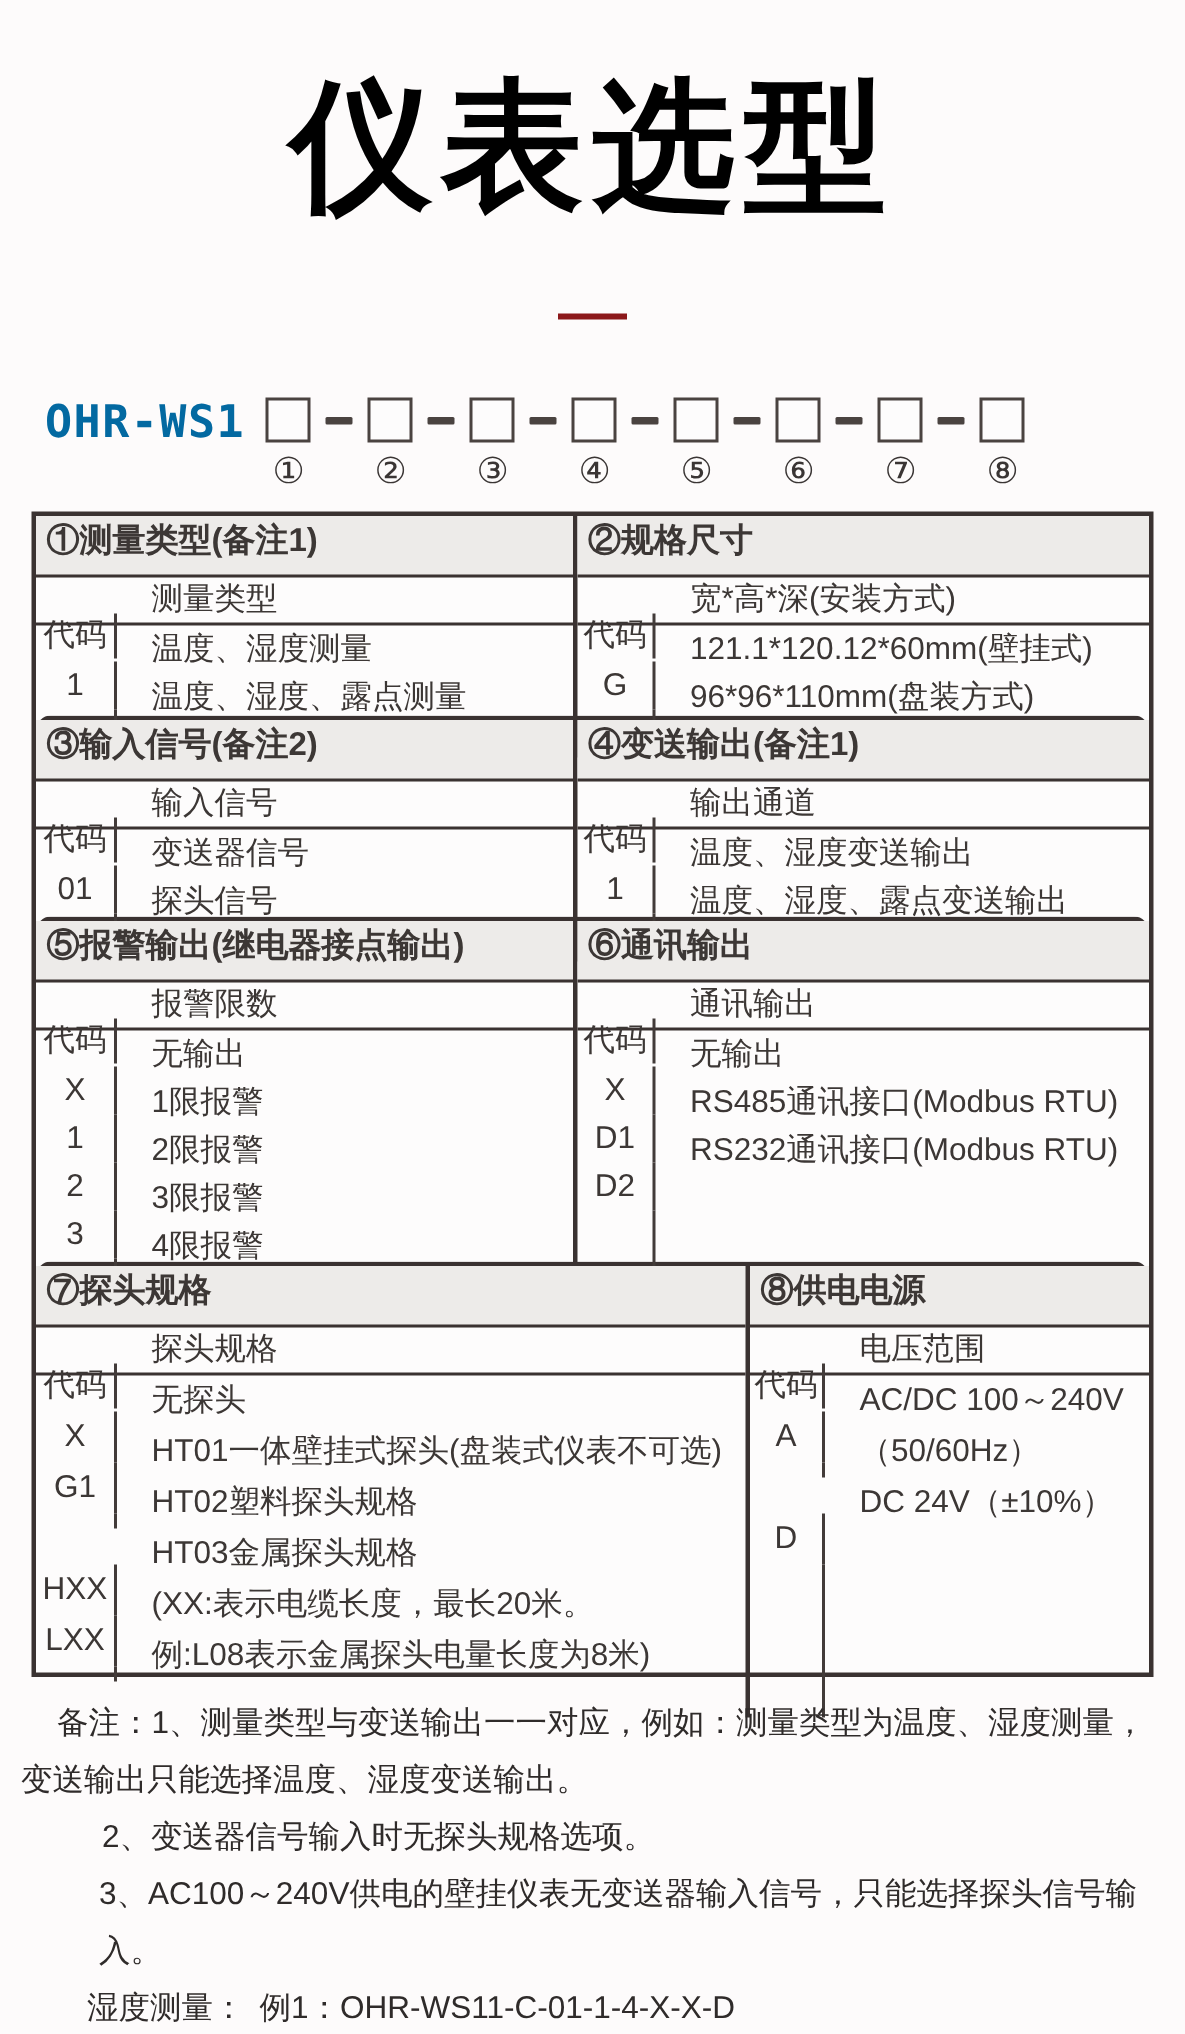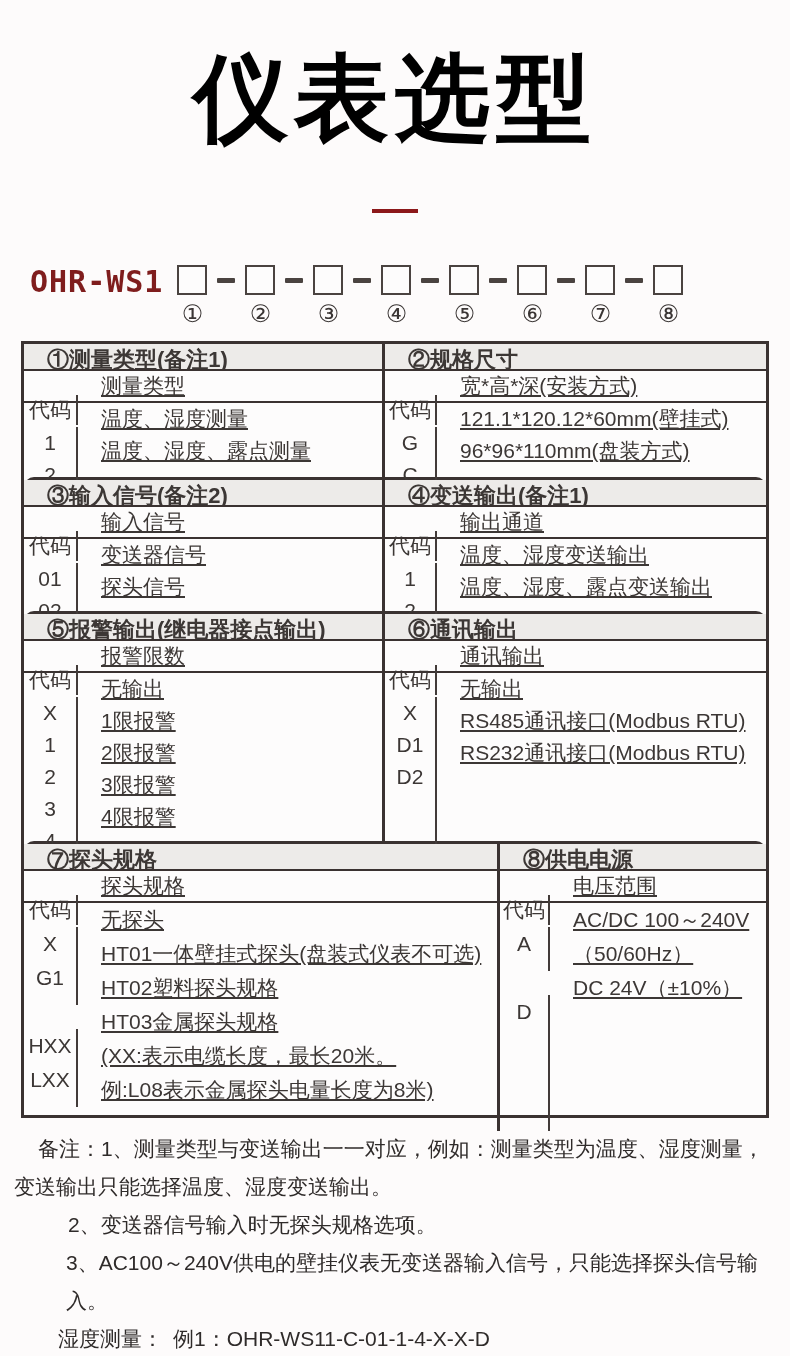--- a/index.html
+++ b/index.html
@@ -15,54 +15,54 @@
   .title{
     padding-top:45px;text-align:center;font-size:95px;font-weight:900;
     letter-spacing:6px;color:#000000;line-height:1.12;
     font-family:"DejaVu Sans",sans-serif;
   }
   .red-dash{width:46px;height:4px;background:var(--red);margin:58px auto 0;}
   
   .model-row{display:flex;align-items:flex-start;margin:52px 0 0 30px;}
   .model-prefix{
     font-family:"DejaVu Sans Mono",monospace;font-weight:700;font-size:30px;
-    line-height:34px;margin-right:14px;letter-spacing:1px;color:#7f1d1d;text-align:right;
+    line-height:34px;margin-right:14px;letter-spacing:1px;color:#0369a1;text-align:right;
   }
   .seg{display:flex;flex-direction:column;align-items:center;}
   .seg .box{width:30px;height:30px;border:2px solid #4a4340;background:#fdfcfc;}
   .seg .num{
     margin-top:6px;font-size:24px;line-height:26px;color:#3a3534;
     font-family:"DejaVu Sans",sans-serif;
   }
   .dash{width:18px;height:5px;background:#4a4340;margin:13px 10px 0;border-radius:1px;}
   
   .tables{margin:14px 21px 0;border:3px solid var(--bd);background:#fdfcfc;}
   .sec{display:grid;}
   .sec + .sec{border-top:3px solid var(--bd);border-radius:10px;}
   .sec-a{grid-template-columns:358px 1fr;height:133px;}
   .sec-b{grid-template-columns:358px 1fr;height:134px;}
   .sec-c{grid-template-columns:358px 1fr;height:230px;}
   .sec-d{grid-template-columns:473px 1fr;height:274px;}
   .half{display:flex;flex-direction:column;min-width:0;}
   .half.right{border-left:3px solid var(--bd);}
   .hdr{
-    height:27px;line-height:31px;background:var(--hdrbg);
+    height:41px;line-height:31px;background:var(--hdrbg);
     border-bottom:2px solid var(--bd);font-weight:700;font-size:22px;
-    padding-left:23px;white-space:nowrap;overflow:hidden;
+    padding-left:7px;white-space:nowrap;overflow:hidden;
   }
   .cols{display:flex;flex-direction:column;flex:1;min-height:0;}
   .row{display:grid;grid-template-columns:54px 1fr;min-width:0;}
   .half.rt .row{grid-template-columns:52px 1fr;}
   .sec-d .half.right .row{grid-template-columns:50px 1fr;}
   .row{height:32px;line-height:32px;font-size:21px;}
   .sec-d .row{height:34px;line-height:34px;}
   .row.colhead{height:32px;line-height:30px;border-bottom:2px solid var(--bd);}
   .sec-d .row.colhead{height:32px;line-height:30px;}
   .row .code{text-align:center;border-right:2px solid #423b39;white-space:nowrap;margin-top:24px;}
-  .row .val{padding-left:23px;white-space:nowrap;overflow:hidden;text-decoration:underline;}
+  .row .val{padding-left:23px;white-space:nowrap;overflow:hidden;}
   .row.filler{flex:1;height:auto;}
   
   .notes{margin-top:12px;padding:0 16px 0 14px;font-size:21px;line-height:38px;
     color:#2f2b2a;font-weight:500;}
   .notes p{margin:0;}
   .note1{text-indent:24px;}
   .note2{padding-left:54px;}
   .note3{padding-left:52px;}
   .examples{padding-left:44px;white-space:nowrap;}
   .ex-gap{display:inline-block;width:10px;}

